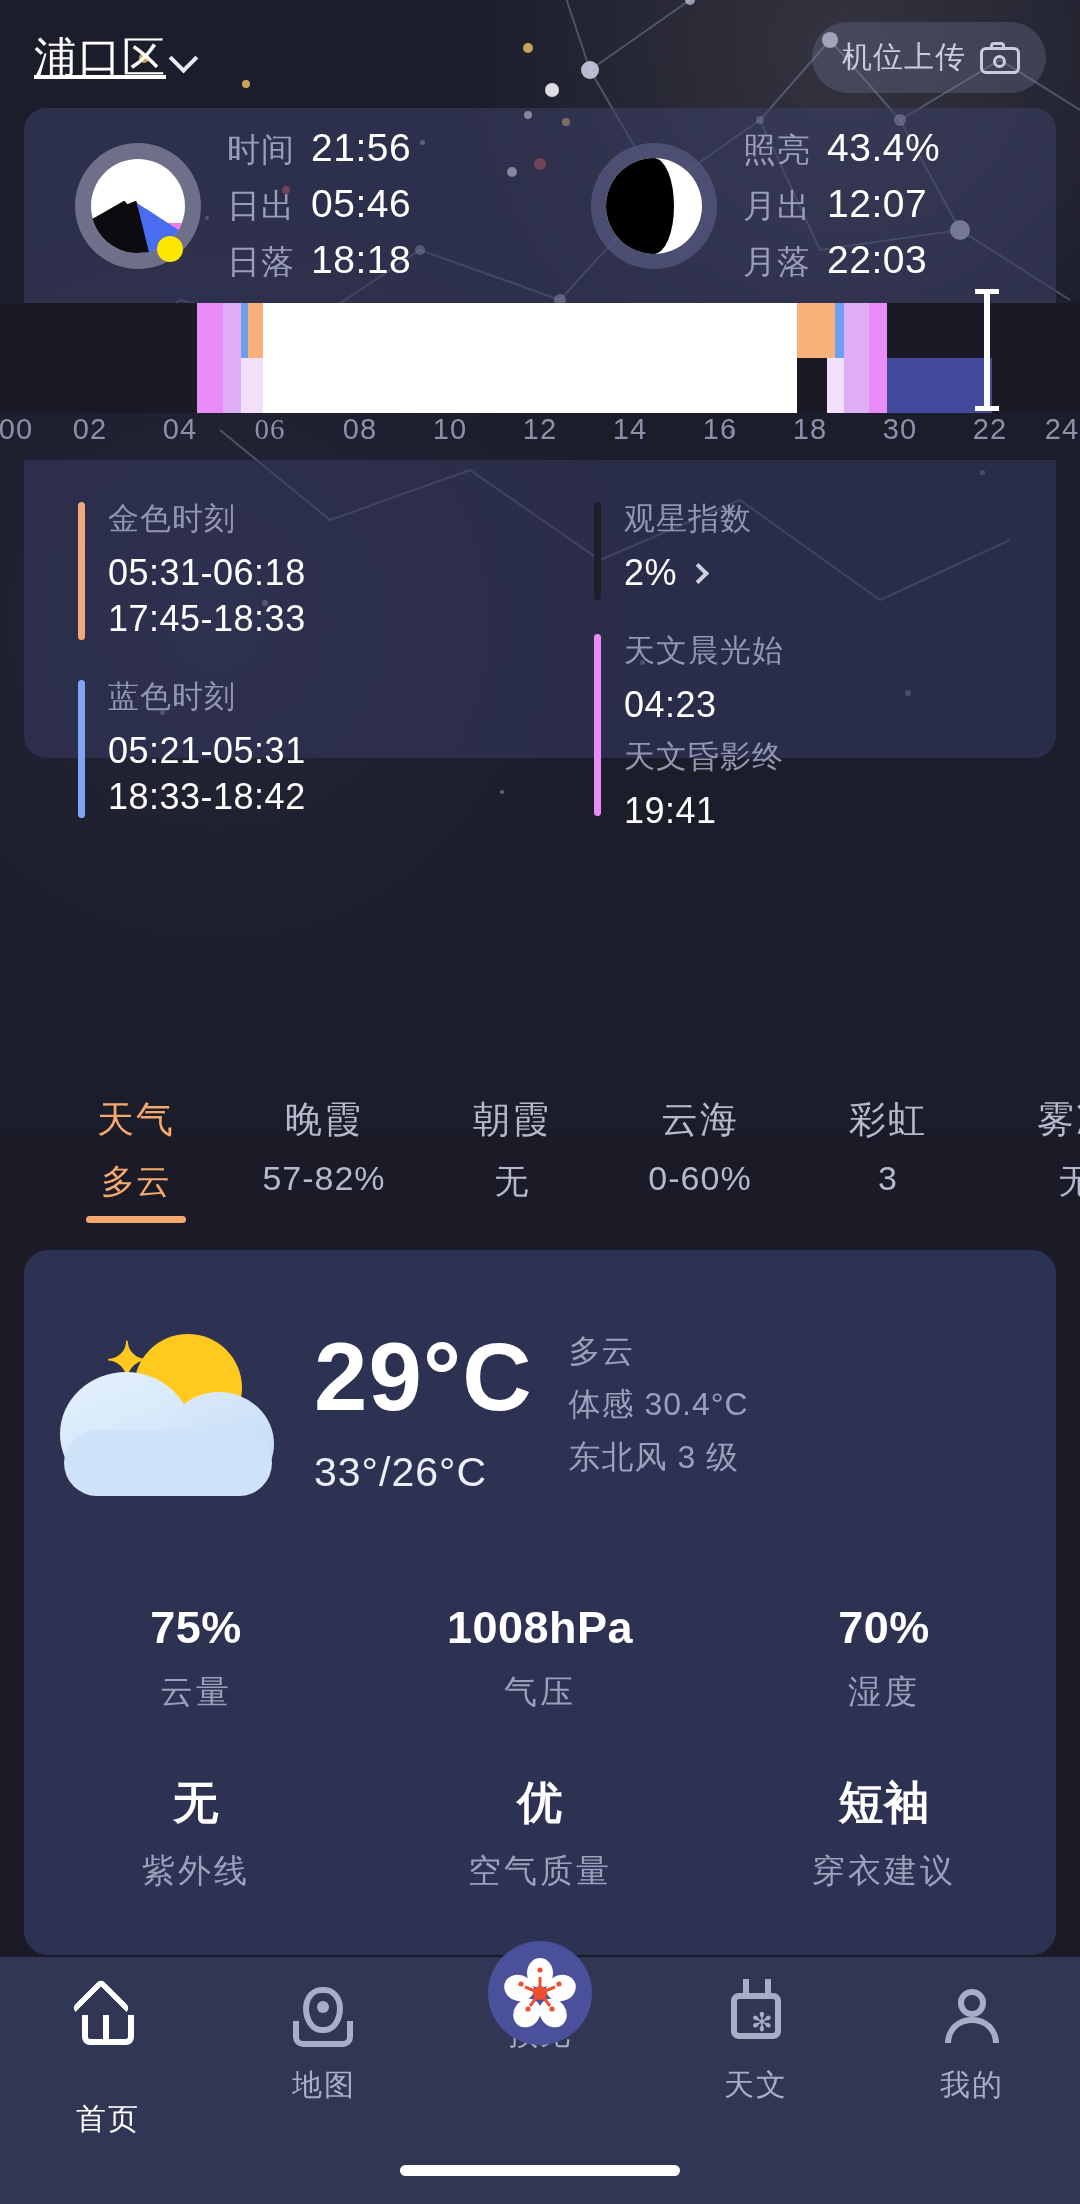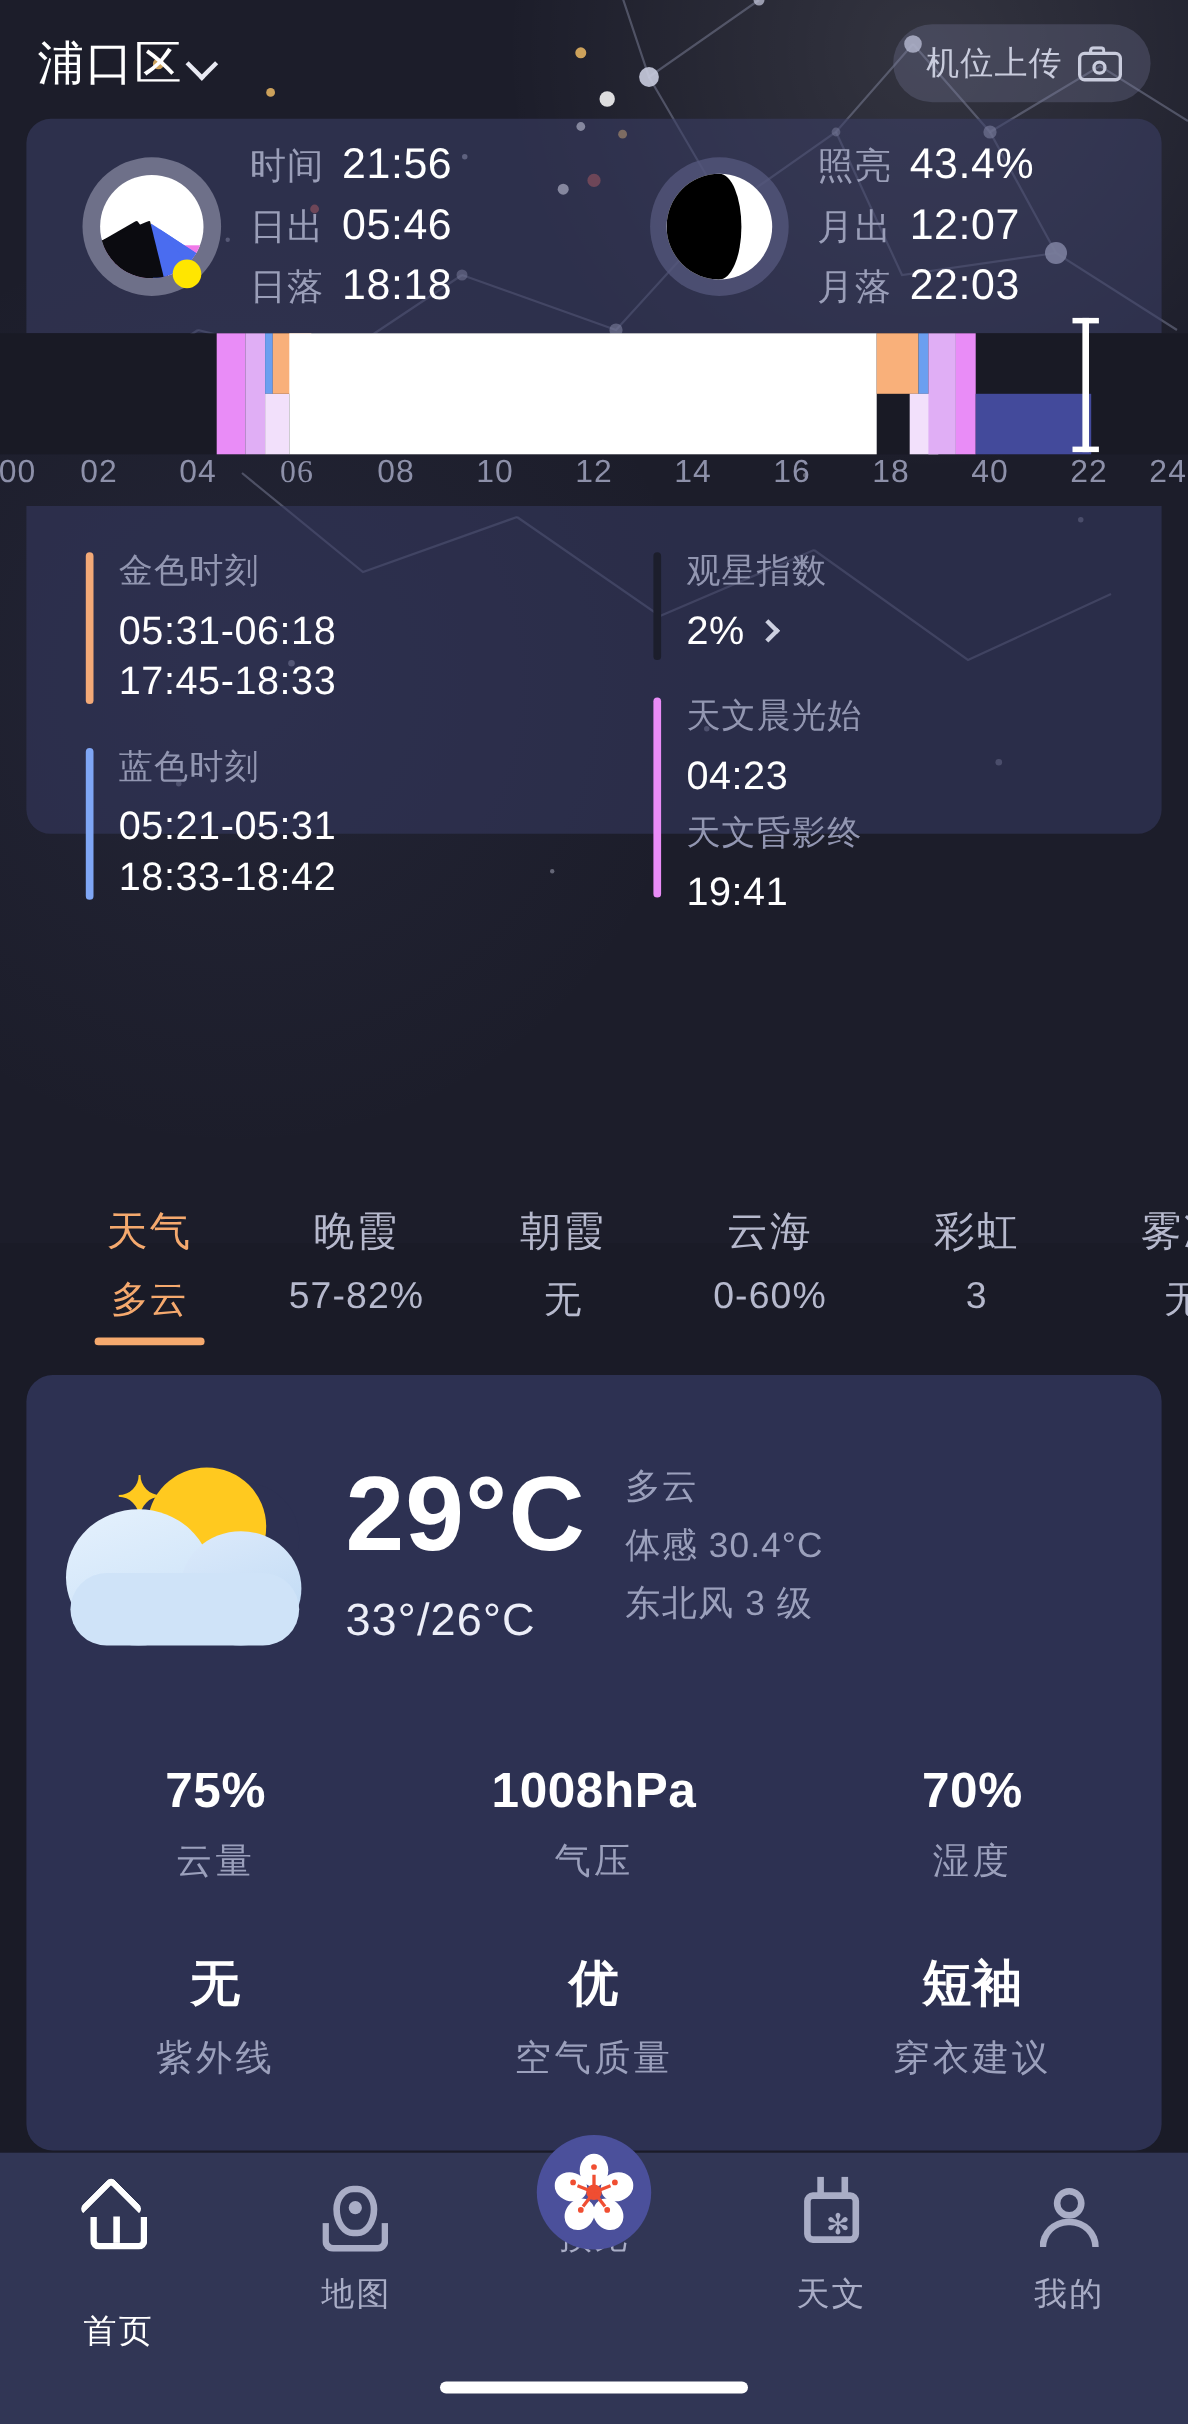--- a/index.html
+++ b/index.html
@@ -23,21 +23,21 @@
     overflow:hidden;
   }
   .sky svg { position:absolute; left:0; top:0; }
   .star { position:absolute; border-radius:50%; background:#cfd2e6; }
 
   
   .header {
     position:absolute; left:0; top:0; width:1080px; height:115px;
     display:flex; align-items:center; padding:0 34px; z-index:6;
   }
-  .loc { display:flex; align-items:center; gap:4px; }
+  .loc { display:flex; align-items:center; gap:4px;text-decoration:underline; }
   .loc-name { font-size:43px; font-weight:500; letter-spacing:1px; color:#fff; }
   .chev-down { width:26px; height:26px; position:relative; }
   .chev-down::before{
     content:""; position:absolute; left:3px; top:3px; width:17px; height:17px;
     border-right:4px solid #e9eaf3; border-bottom:4px solid #e9eaf3;
     transform:rotate(45deg);
   }
   .upload-btn {
     margin-left:auto; display:flex; align-items:center; gap:14px;
     background:rgba(118,122,155,.30); border-radius:40px;
@@ -394,21 +394,21 @@
       <span class="tick" style="left: 16px;">00</span>
       <span class="tick" style="left: 90px;">02</span>
       <span class="tick" style="left: 180px;">04</span>
       <span class="tick" style="left: 270px; font-family: Liberation Serif, serif;">06</span>
       <span class="tick" style="left: 360px;">08</span>
       <span class="tick" style="left: 450px;">10</span>
       <span class="tick" style="left: 540px;">12</span>
       <span class="tick" style="left: 630px;">14</span>
       <span class="tick" style="left: 720px;">16</span>
       <span class="tick" style="left: 810px;">18</span>
-      <span class="tick" style="left: 900px;">40</span>
+      <span class="tick" style="left: 900px;">30</span>
       <span class="tick" style="left: 990px;">22</span>
       <span class="tick" style="left: 1062px;">24</span>
     </div>
 
   <div class="info-card">
     <div class="info-col">
       <div class="blk">
         <span class="bar" style="height:138px;background:#f3a977"></span>
         <div class="t">金色时刻</div>
         <div class="v">05:31-06:18</div>

